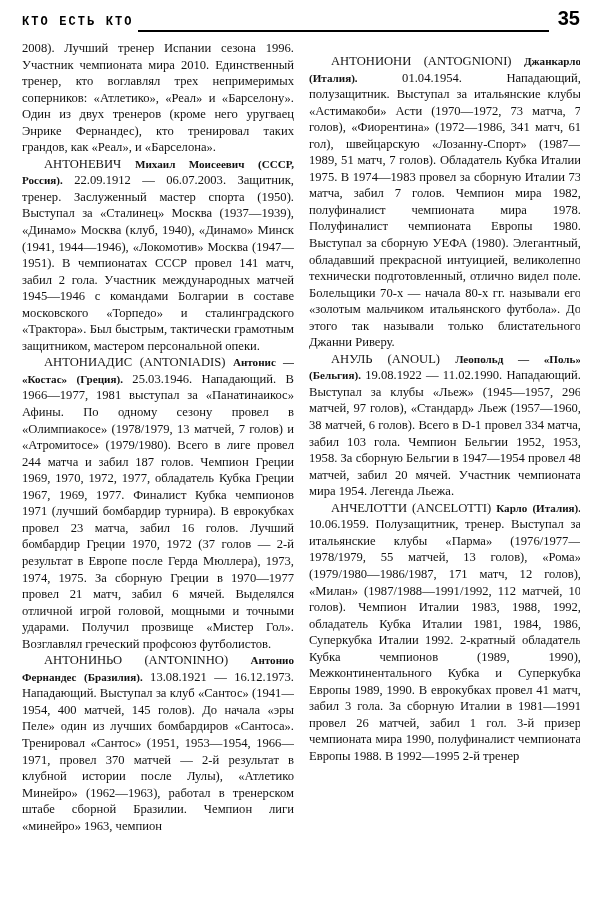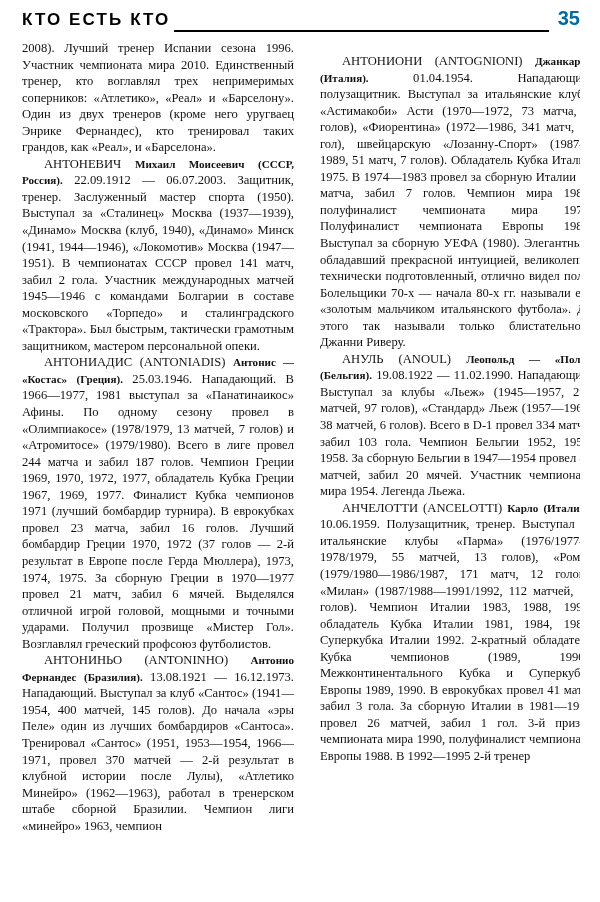--- a/index.html
+++ b/index.html
@@ -30,53 +30,53 @@
     position: absolute;
     left: 22px;
     right: 20px;
     top: 8px;
     height: 26px;
     display: flex;
     align-items: baseline;
     gap: 0;
   }
   .rh-title {
-    font-family: Liberation Sans, sans-serif;
+    font-family: Liberation Mono, monospace;
     font-weight: 700;
-    font-size: 17px;
+    font-size: 12px;
     letter-spacing: 2.1px;
     white-space: nowrap;
     line-height: 1;
     color: #000;
   }
   .rh-rule {
     flex: 1 1 auto;
     height: 2.5px;
     background: #000;
     margin: 0 9px 2px 4px;
     align-self: flex-end;
   }
   .rh-folio {
     font-family: "Liberation Sans", "DejaVu Sans", sans-serif;
     font-weight: 700;
     font-size: 20px;
     line-height: 1;
-    color: #0369a1;
+    color: #000000;
     white-space: nowrap;
   }
 
   
   .columns {
     position: absolute;
     left: 22px;
     top: 40px;
     width: 558px;
     height: 856px;
     display: flex;
-    gap: 26px;
+    gap: 15px;
     overflow: hidden;
   }
   .col {
     width: 272px;
     flex: 0 0 272px;
     overflow: hidden;
   }
 
   p.para {
     margin: 0;

